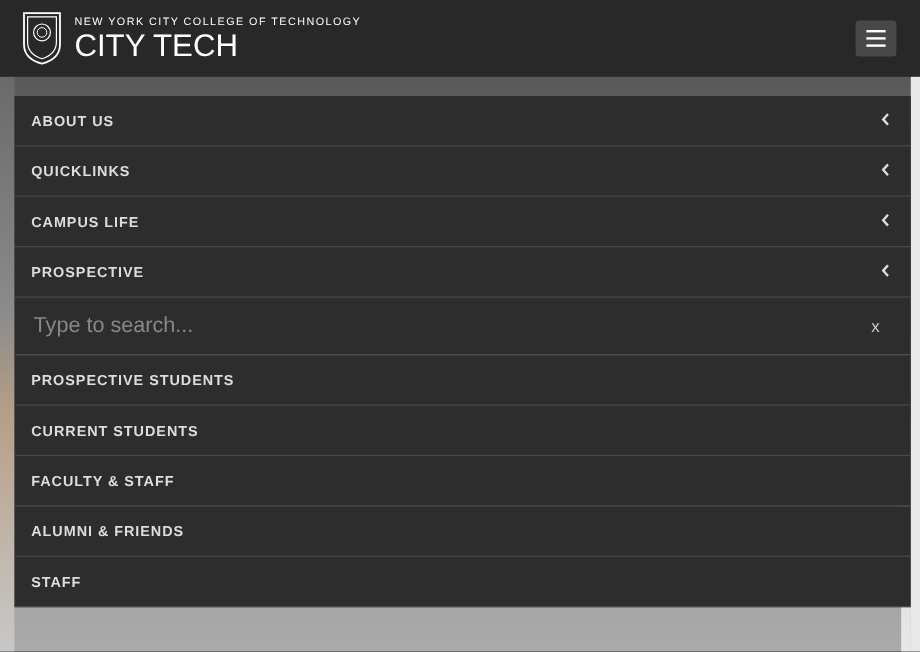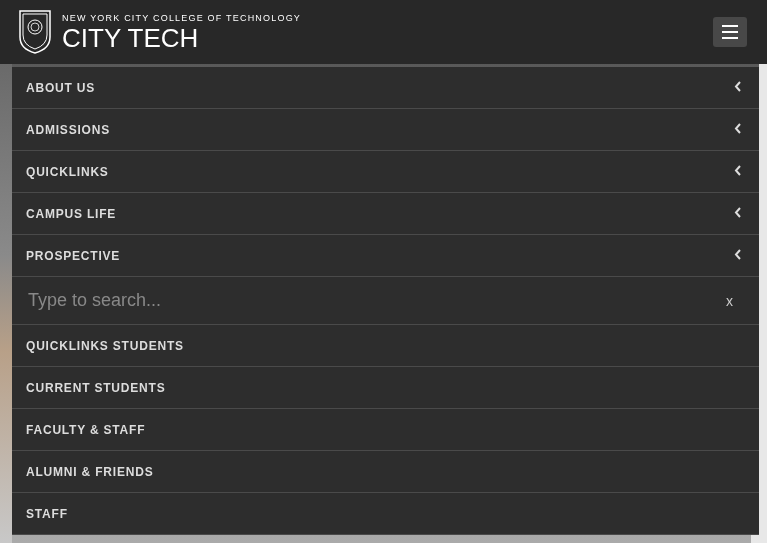--- a/index.html
+++ b/index.html
@@ -108,21 +108,21 @@
       border-bottom: 1px solid #4a4a4a;
       height: 42px;
       display: flex;
       align-items: center;
       justify-content: space-between;
       padding: 0 18px 0 14px;
       cursor: pointer;
     }
     
     .menu-item:first-child {
-      margin-top: 3px;
+      margin-top: 16px;
     }
     
     .menu-label {
       color: #ddd;
       font-size: 12px;
       font-weight: 700;
       letter-spacing: 0.8px;
     }
     
     .chevron {
@@ -233,28 +233,20 @@
 
   <div class="menu-item">
     <span class="menu-label">ABOUT US</span>
     <span class="chevron">
       <svg width="7" height="11" viewBox="0 0 7 11">
           <path d="M 6 1 L 2 5.5 L 6 10" fill="none" stroke="#ddd" stroke-width="2"></path>
         </svg>
     </span>
   </div>
 
-  <div class="menu-item">
-    <span class="menu-label">ADMISSIONS</span>
-    <span class="chevron">
-      <svg width="7" height="11" viewBox="0 0 7 11">
-          <path d="M 6 1 L 2 5.5 L 6 10" fill="none" stroke="#ddd" stroke-width="2"></path>
-        </svg>
-    </span>
-  </div>
 
   <div class="menu-item">
     <span class="menu-label">QUICKLINKS</span>
     <span class="chevron">
       <svg width="7" height="11" viewBox="0 0 7 11">
           <path d="M 6 1 L 2 5.5 L 6 10" fill="none" stroke="#ddd" stroke-width="2"></path>
         </svg>
     </span>
   </div>
 
@@ -275,21 +267,21 @@
         </svg>
     </span>
   </div>
 
   <div class="search-row">
     <input type="text" class="search-input" placeholder="Type to search..." style="">
     <button class="search-close">x</button>
   </div>
 
   <div class="menu-item">
-    <span class="menu-label">QUICKLINKS STUDENTS</span>
+    <span class="menu-label">PROSPECTIVE STUDENTS</span>
   </div>
 
   <div class="menu-item">
     <span class="menu-label">CURRENT STUDENTS</span>
   </div>
 
   <div class="menu-item">
     <span class="menu-label">FACULTY &amp; STAFF</span>
   </div>
 

